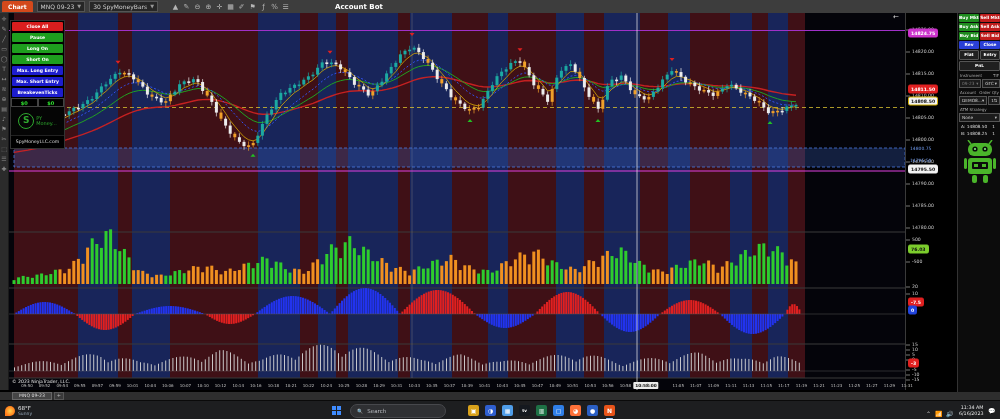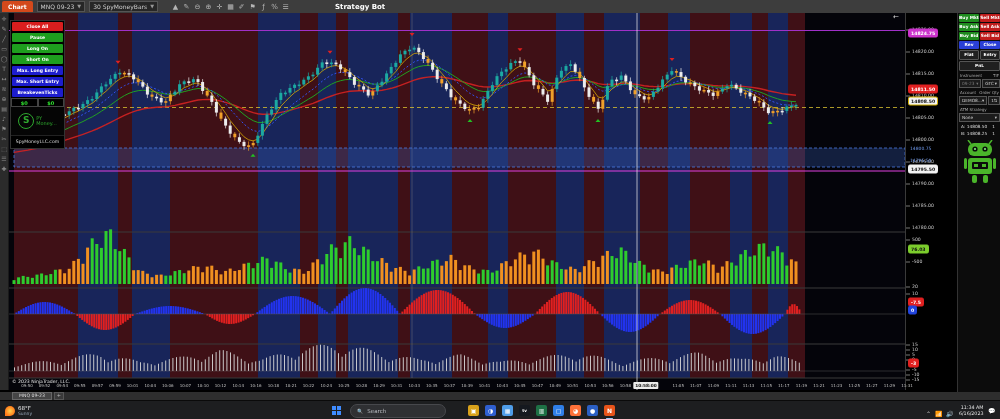--- a/index.html
+++ b/index.html
@@ -101,21 +101,21 @@
         <span class="tbico">⊖</span>
         <span class="tbico">⊕</span>
         <span class="tbico">✛</span>
         <span class="tbico">▦</span>
         <span class="tbico">✐</span>
         <span class="tbico">⚑</span>
         <span class="tbico">ƒ</span>
         <span class="tbico">%</span>
         <span class="tbico">☰</span>
       </span>
-    <span id="bot-title">Strategy Bot</span>
+    <span id="bot-title">Account Bot</span>
   </div>
 
   <div class="abs" id="lefttools">
       <span>✛</span>
       <span>✎</span>
       <span>╱</span>
       <span>▭</span>
       <span>◯</span>
       <span>T</span>
       <span>↔</span>

